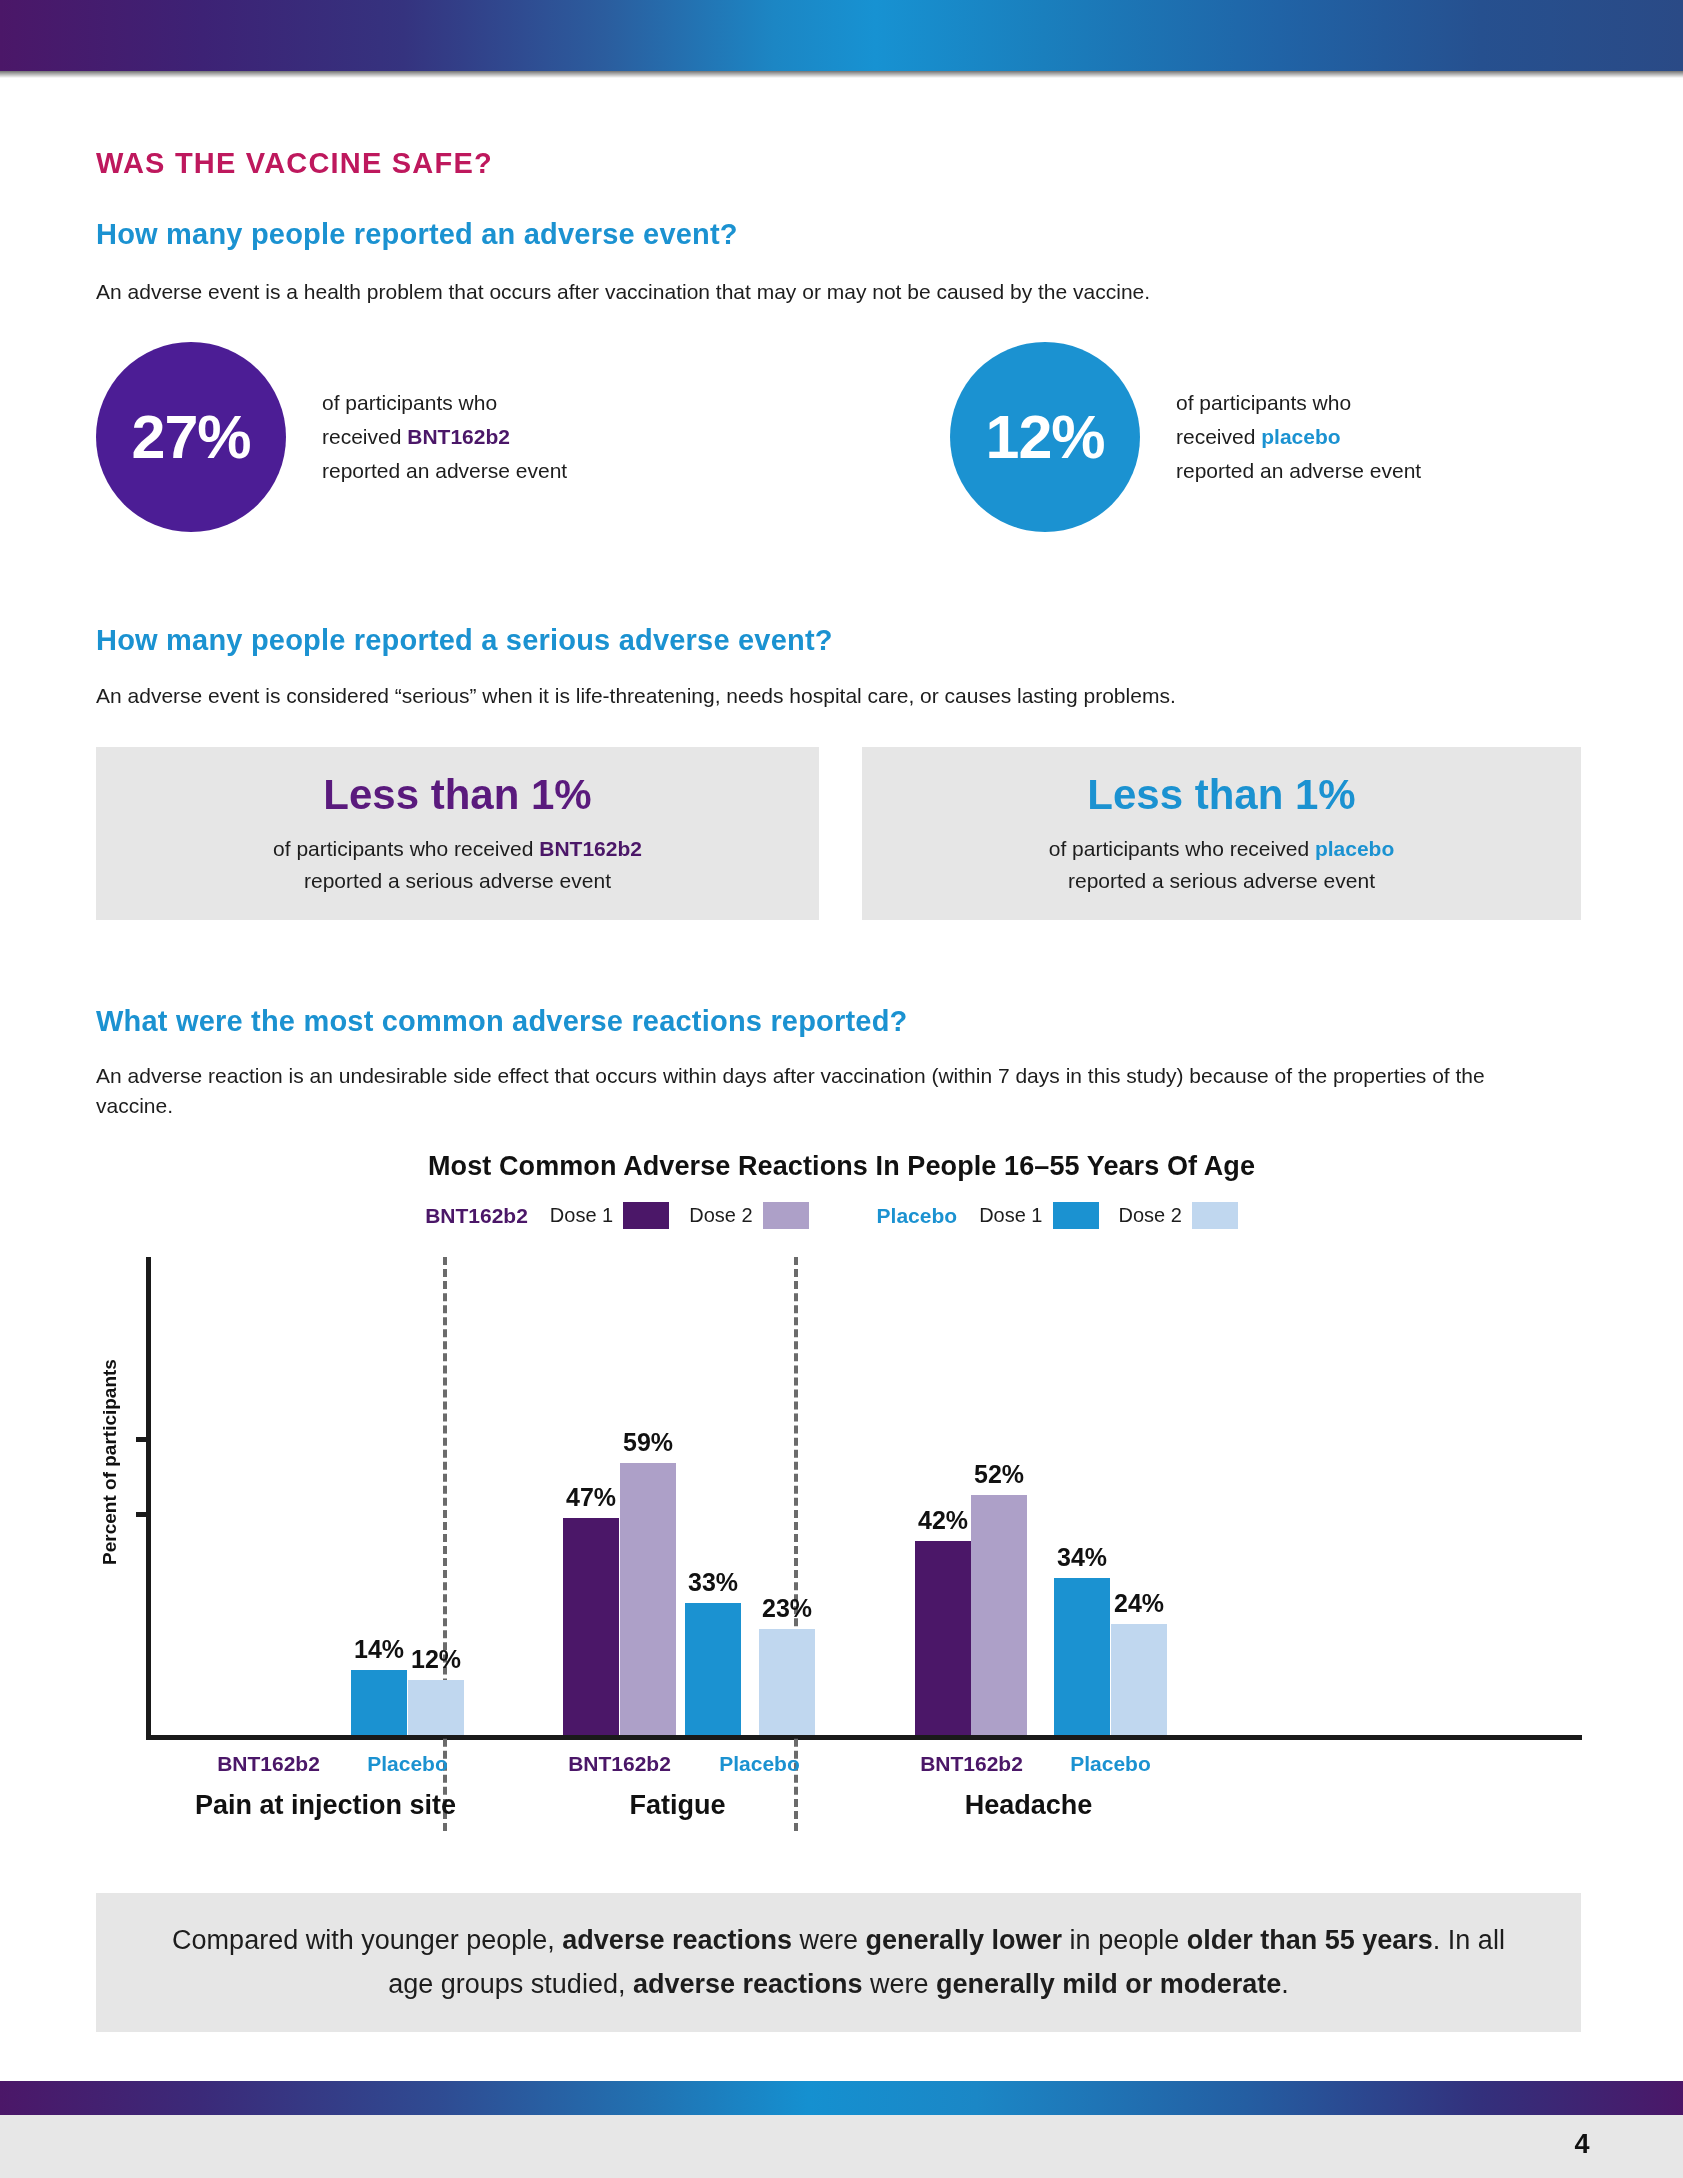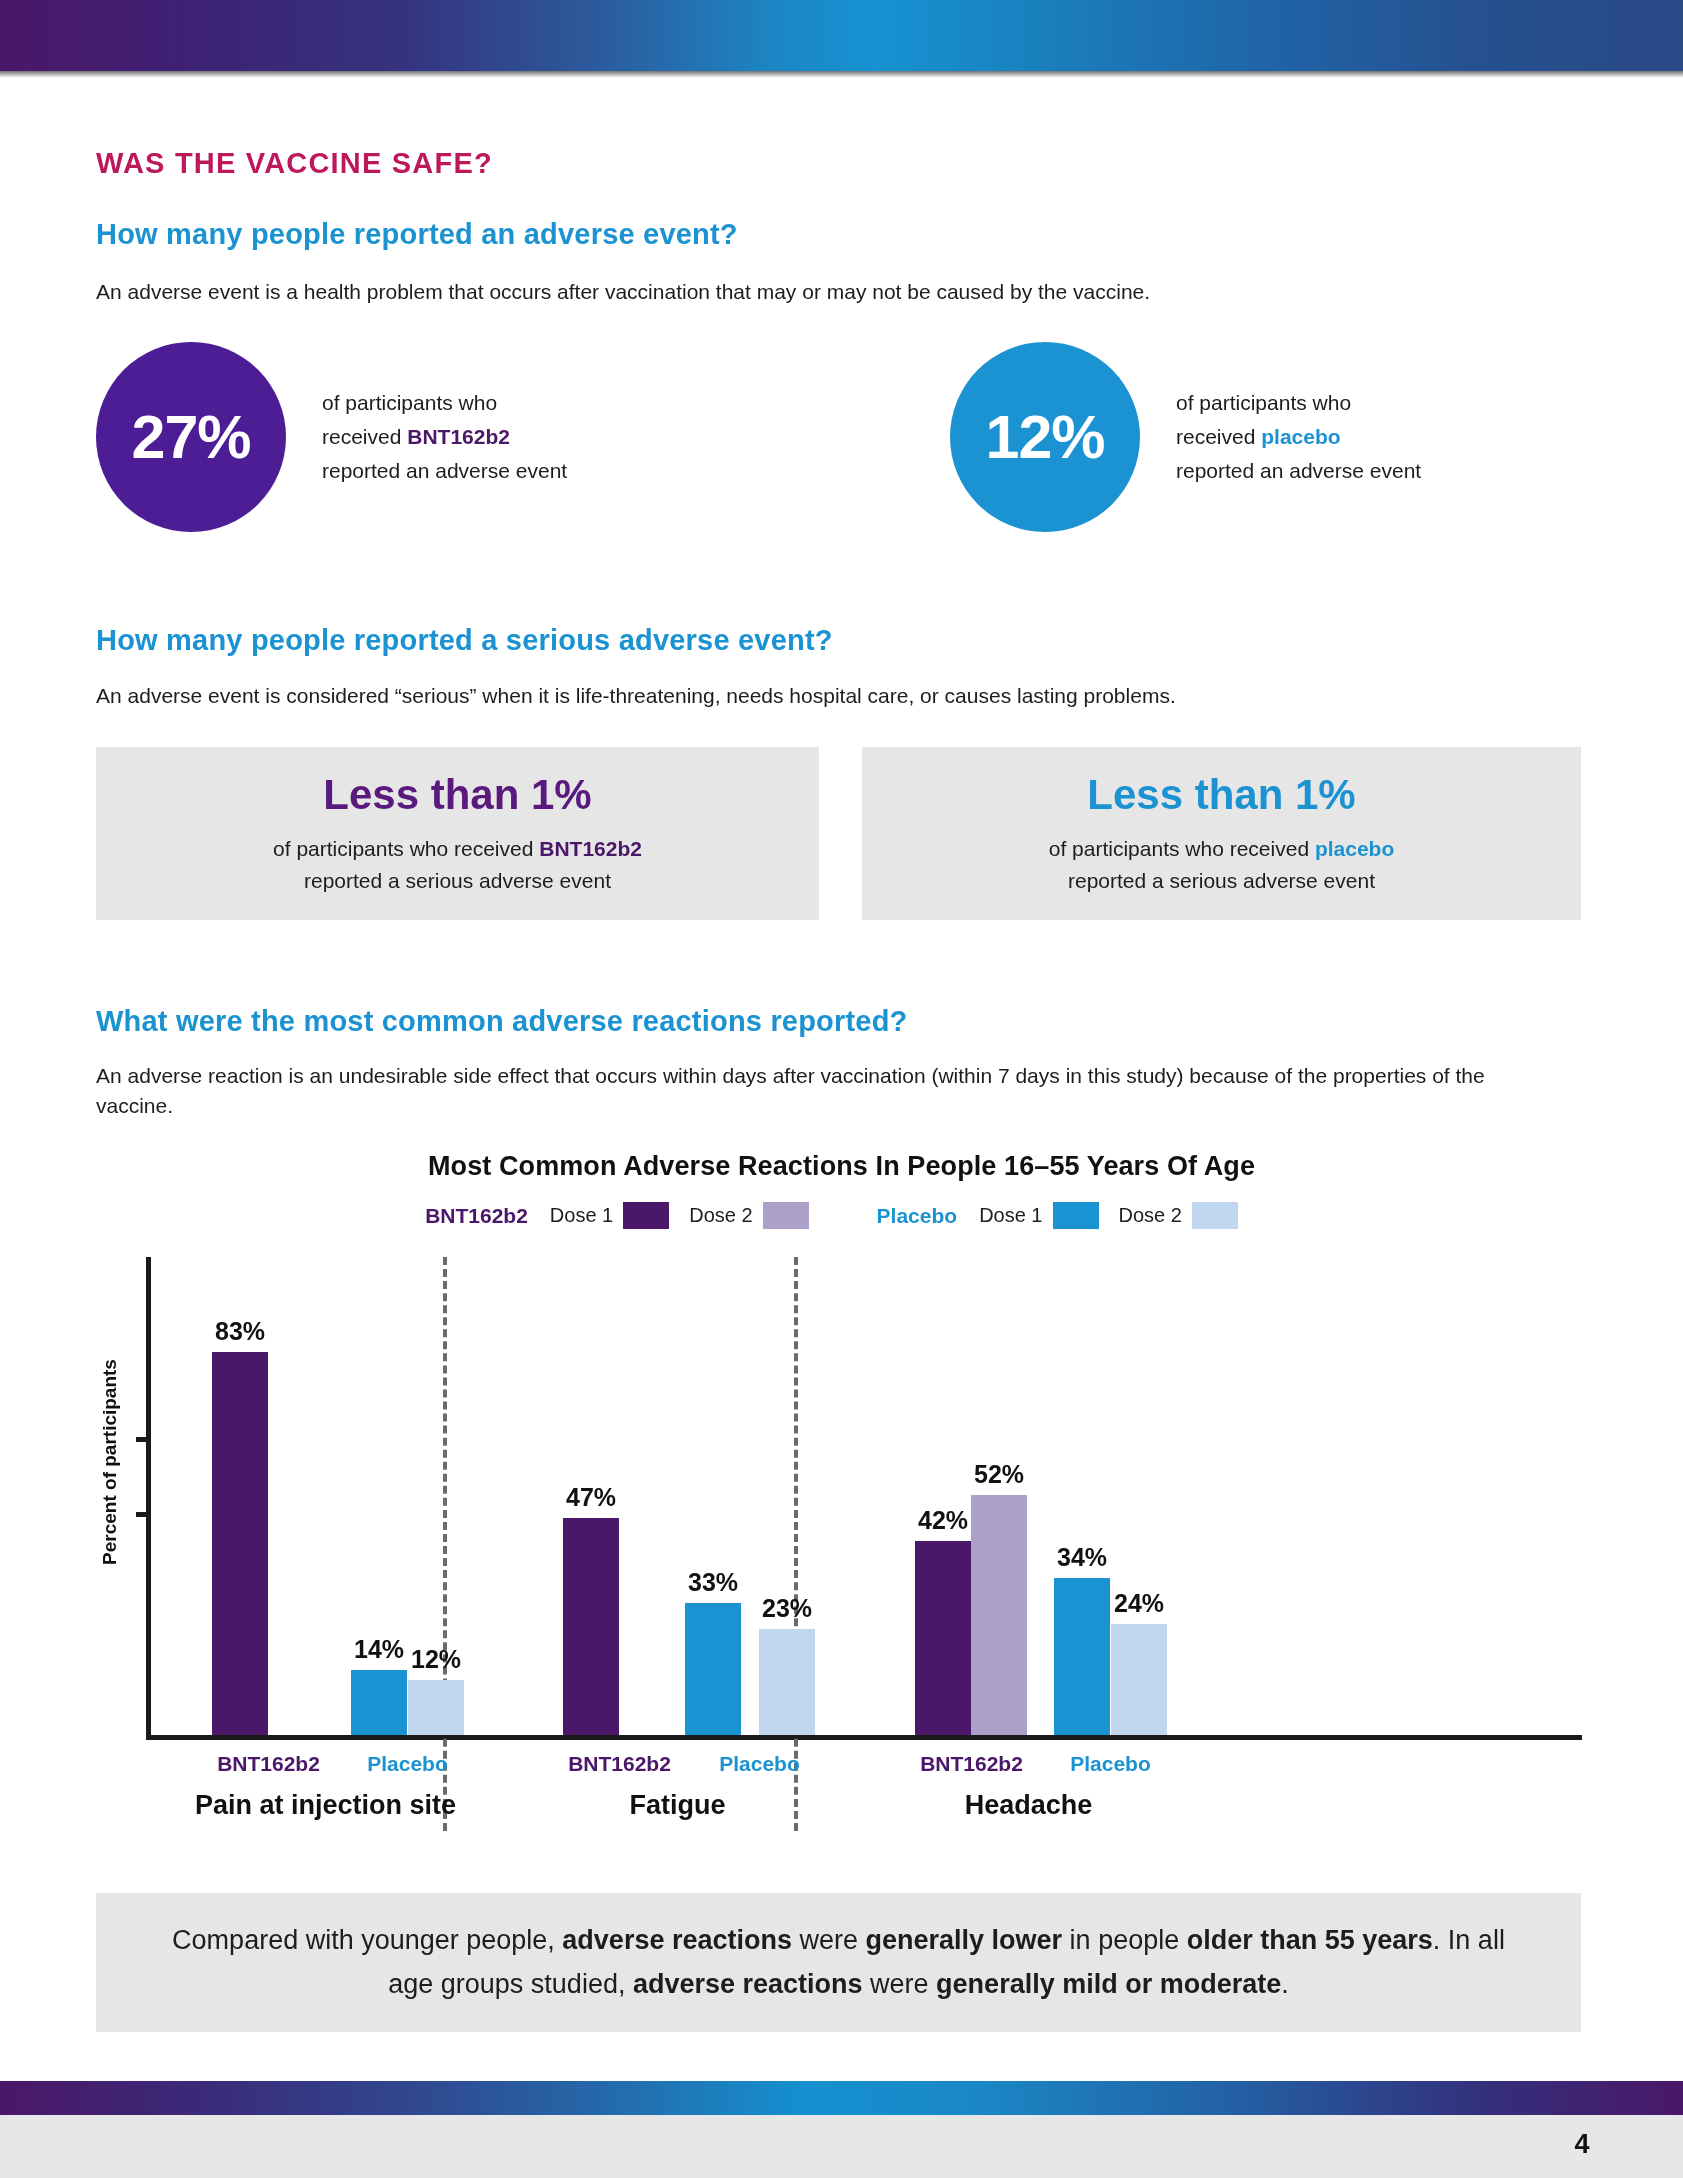--- a/index.html
+++ b/index.html
@@ -246,35 +246,35 @@
 </div>
 
 <div class="plot" id="plot">
   <div class="y-axis"></div>
   <div class="x-axis"></div>
   <div class="tick" style="top:180px"></div>
   <div class="tick" style="top:255px"></div>
   <div class="y-label">Percent of participants</div>
   <div class="divider" style="left:347px"></div>
   <div class="divider" style="left:698px"></div>
-<div class="bar c-p1" style="left: 116px; width: 56px; height: 383px;">
-      <span class="val">83%</span>
-    </div>
     <div class="bar c-b1" style="left: 255px; width: 56px; height: 65px;">
       <span class="val">14%</span>
     </div>
     <div class="bar c-b2" style="left: 312px; width: 56px; height: 55px;">
       <span class="val">12%</span>
     </div>
     <div class="grp-label purple" style="left: 116px; width: 113px; top: 495px;">BNT162b2</div>
     <div class="grp-label blue" style="left: 255px; width: 113px; top: 495px;">Placebo</div>
     <div class="cat-label" style="left: 54px; width: 351px; top: 533px;">Pain at injection site</div>
     <div class="bar c-p1" style="left: 467px; width: 56px; height: 217px;">
       <span class="val">47%</span>
     </div>
+    <div class="bar c-p2" style="left: 524px; width: 56px; height: 272px;">
+      <span class="val">59%</span>
+    </div>
     <div class="bar c-b1" style="left: 589px; width: 56px; height: 132px;">
       <span class="val">33%</span>
     </div>
     <div class="bar c-b2" style="left: 663px; width: 56px; height: 106px;">
       <span class="val">23%</span>
     </div>
     <div class="grp-label purple" style="left: 467px; width: 113px; top: 495px;">BNT162b2</div>
     <div class="grp-label blue" style="left: 607px; width: 113px; top: 495px;">Placebo</div>
     <div class="cat-label" style="left: 406px; width: 351px; top: 533px;">Fatigue</div>
     <div class="bar c-p1" style="left: 819px; width: 56px; height: 194px;">

